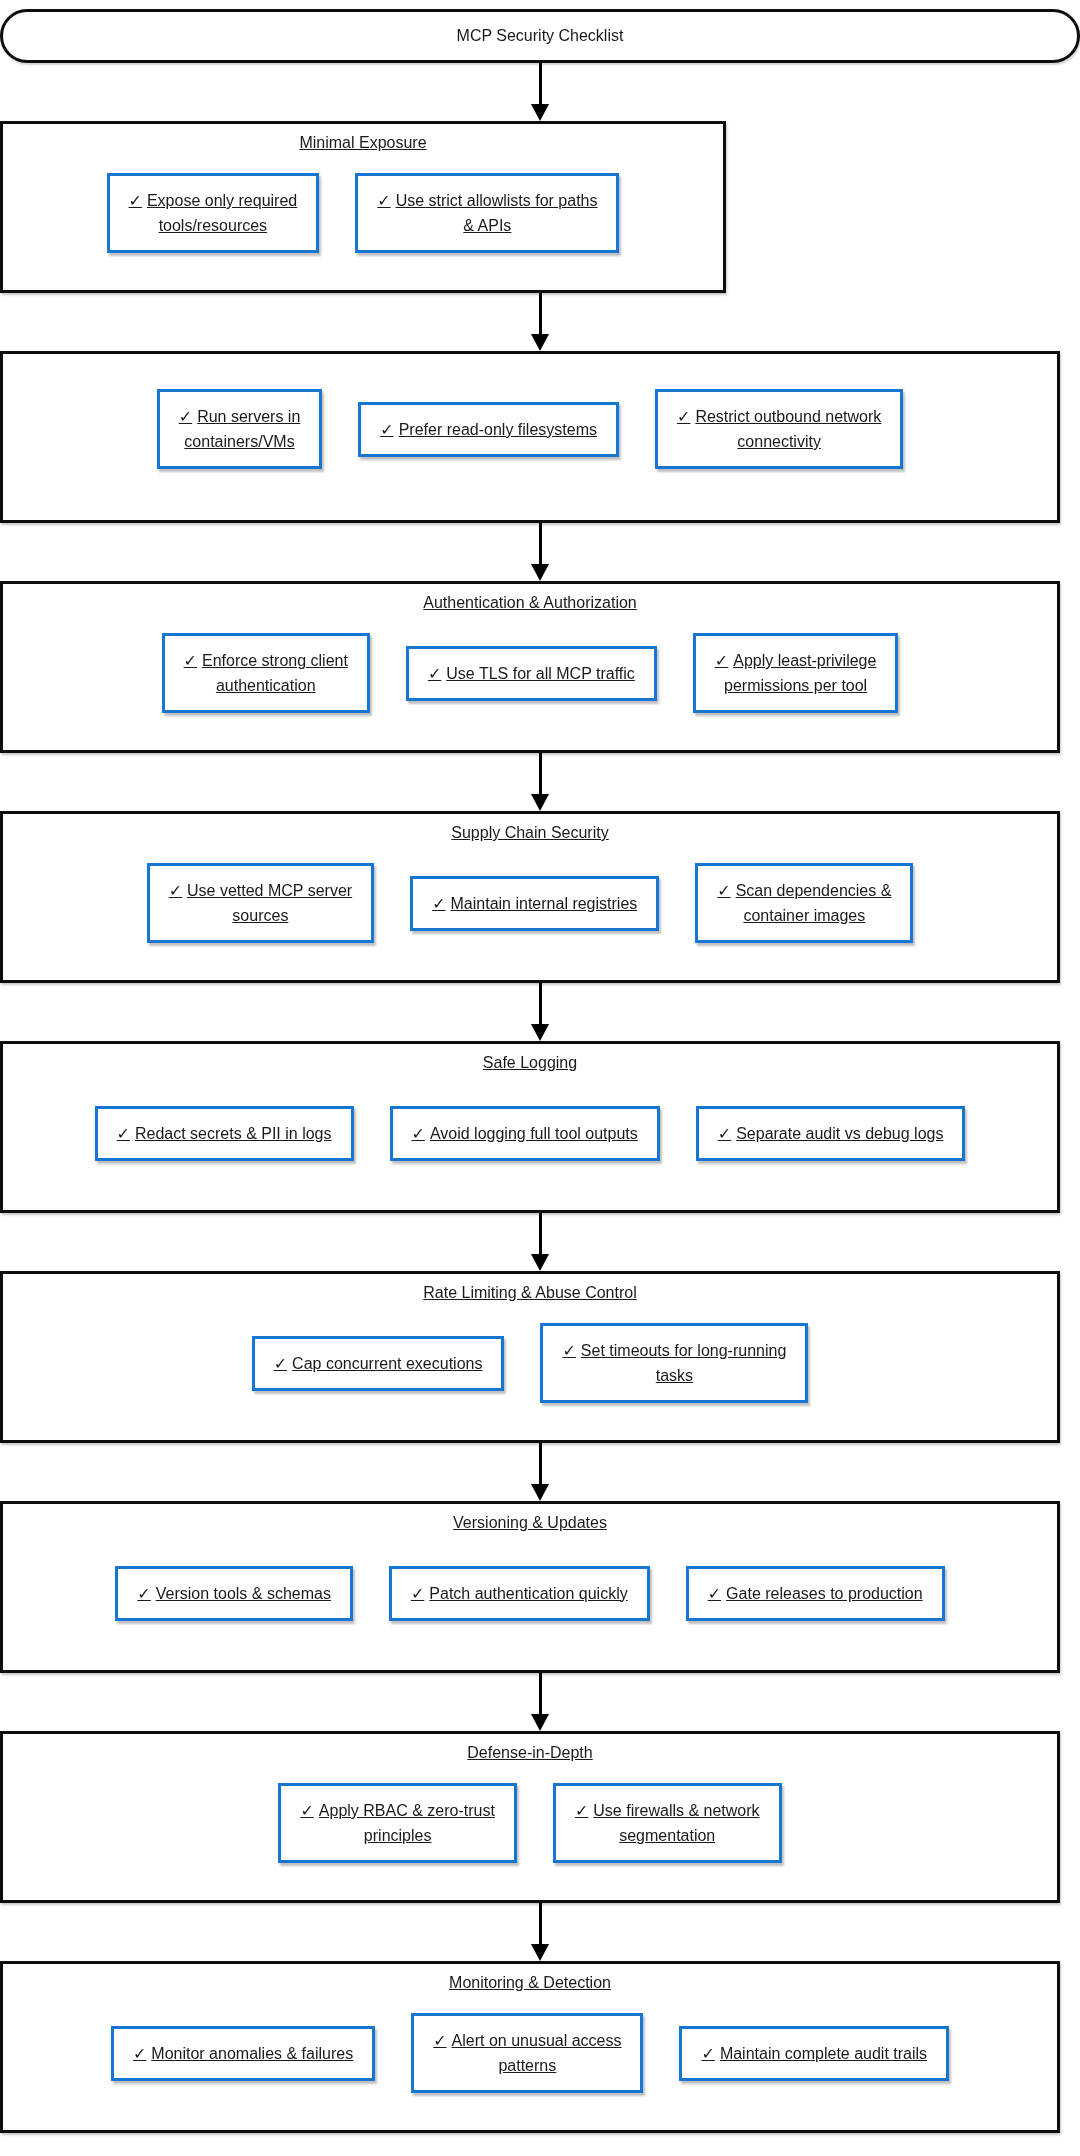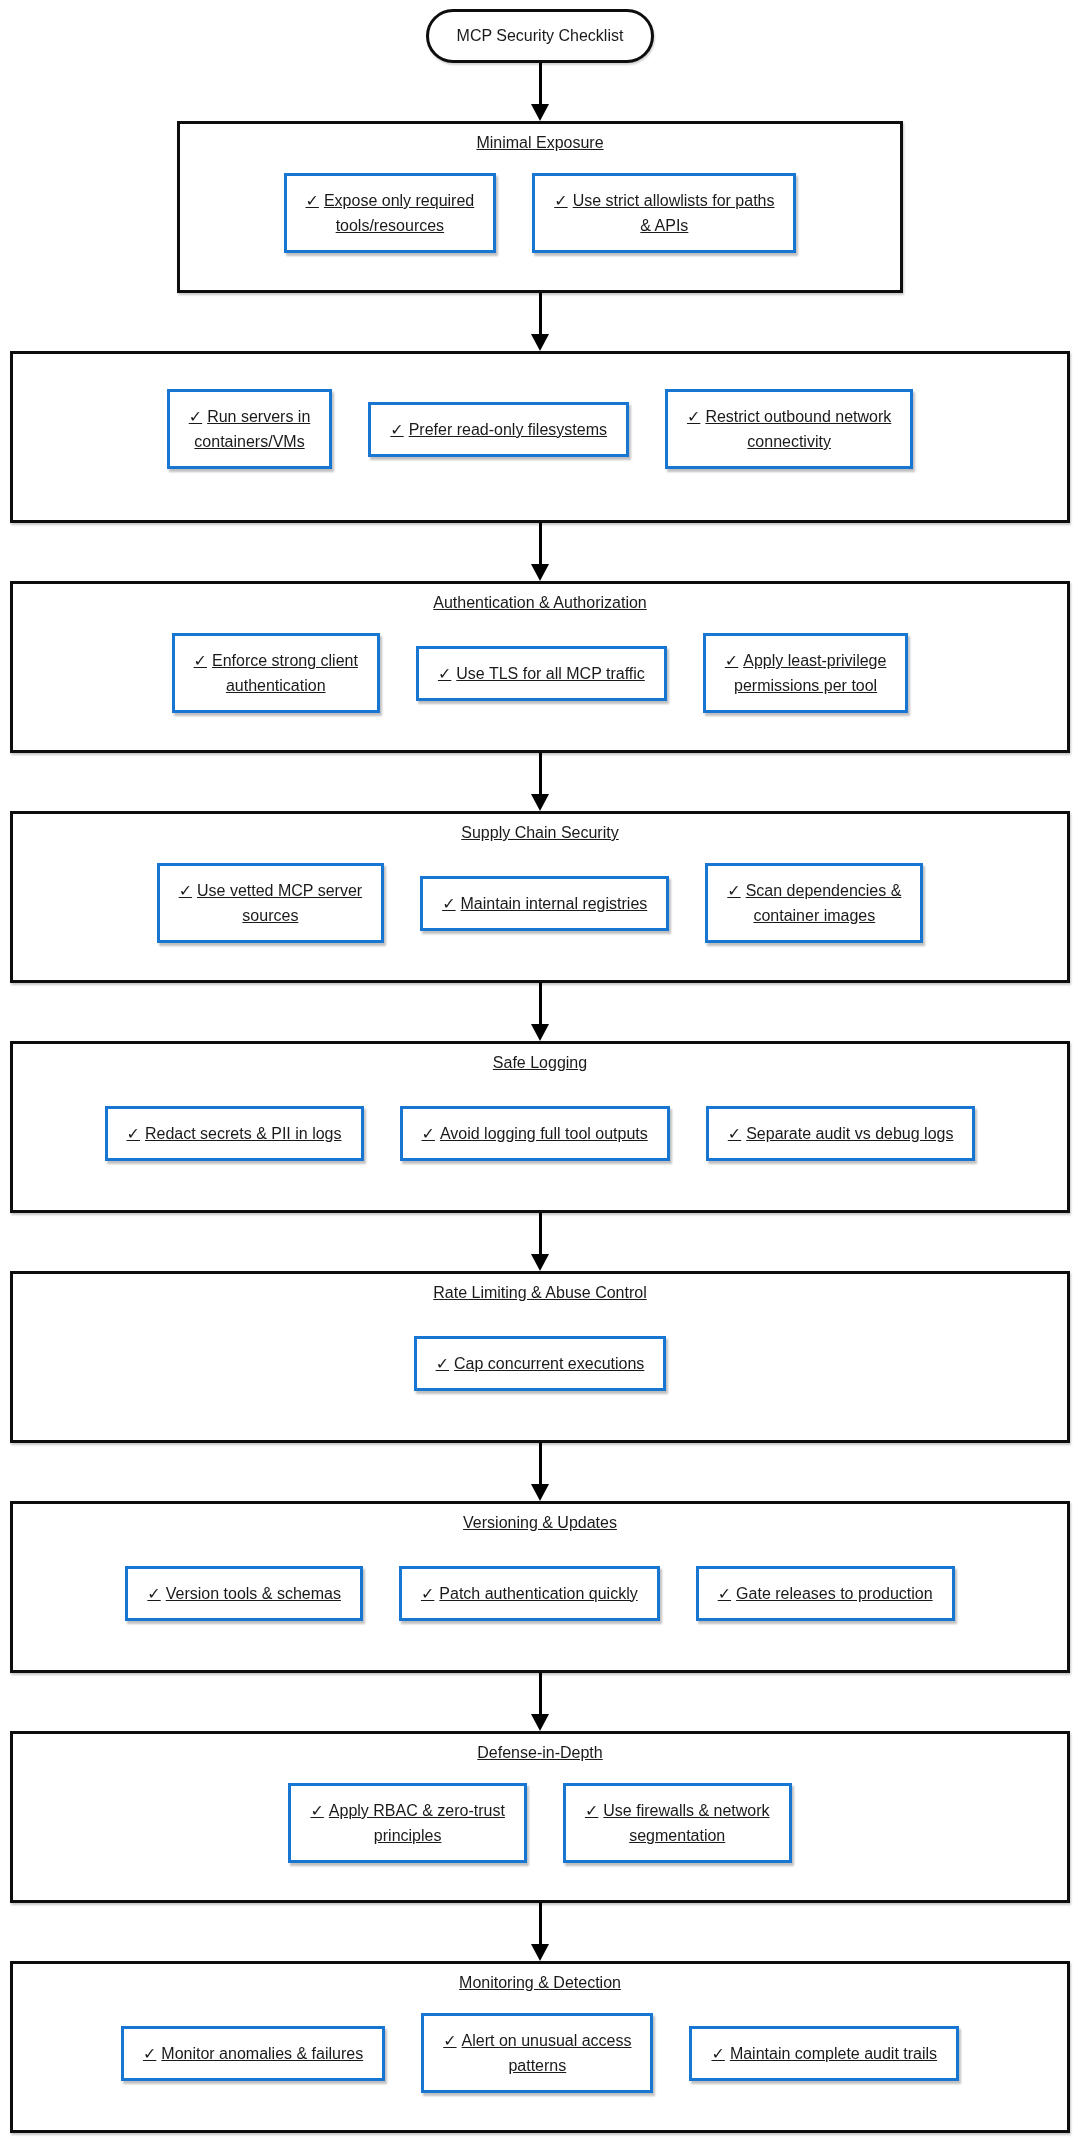--- a/index.html
+++ b/index.html
@@ -15,21 +15,20 @@
     background: var(--background);
     font-family: "Liberation Sans", sans-serif;
     color: var(--text);
   }
   .canvas {
     width: 1080px;
     min-height: 2156px;
     padding-top: 9px;
     display: flex;
     flex-direction: column;
-    align-items: center;
     background: var(--background);
   }
   
   .root-node {
     border: 3px solid var(--section-border);
     border-radius: 30px;
     background: #fff;
     padding: 15px 28px;
     font-size: 16px;
     line-height: 18px;
@@ -181,20 +180,22 @@
 
   <div class="arrow">
     <div class="arrow-line"></div>
     <div class="arrow-head"></div>
   </div>
 
   <section class="group">
     <div class="group-title">Rate Limiting &amp; Abuse Control</div>
     <div class="items">
       <div class="item"><span class="check">✓</span><span class="item-label">Cap concurrent executions</span></div>
+      <div class="item"><span class="check">✓</span><span class="item-label">Set timeouts for long-running
+tasks</span></div>
     </div>
   </section>
 
   <div class="arrow">
     <div class="arrow-line"></div>
     <div class="arrow-head"></div>
   </div>
 
   <section class="group">
     <div class="group-title">Versioning &amp; Updates</div>

